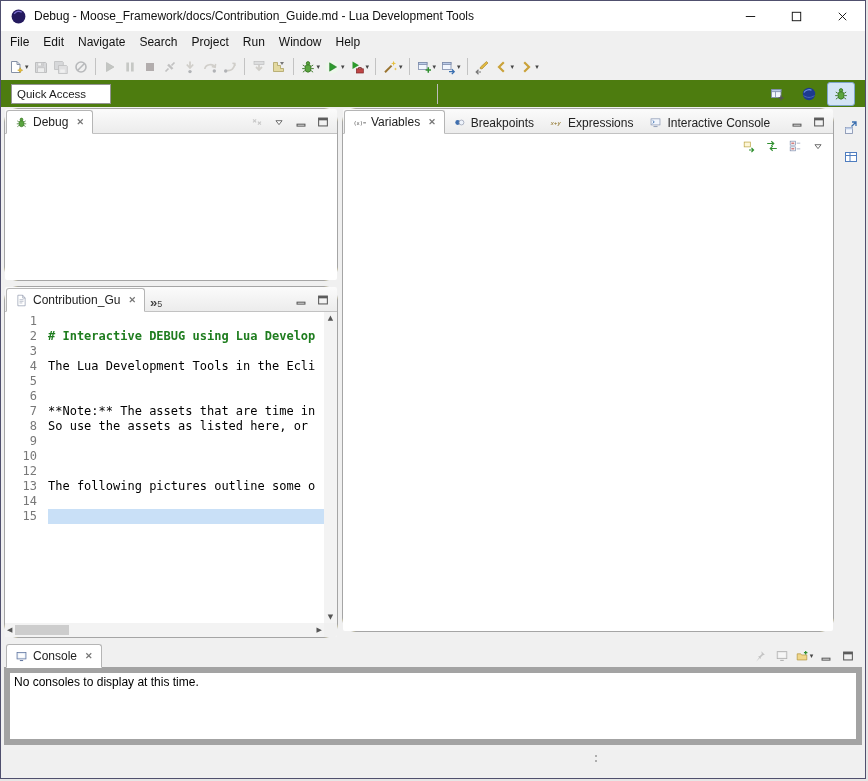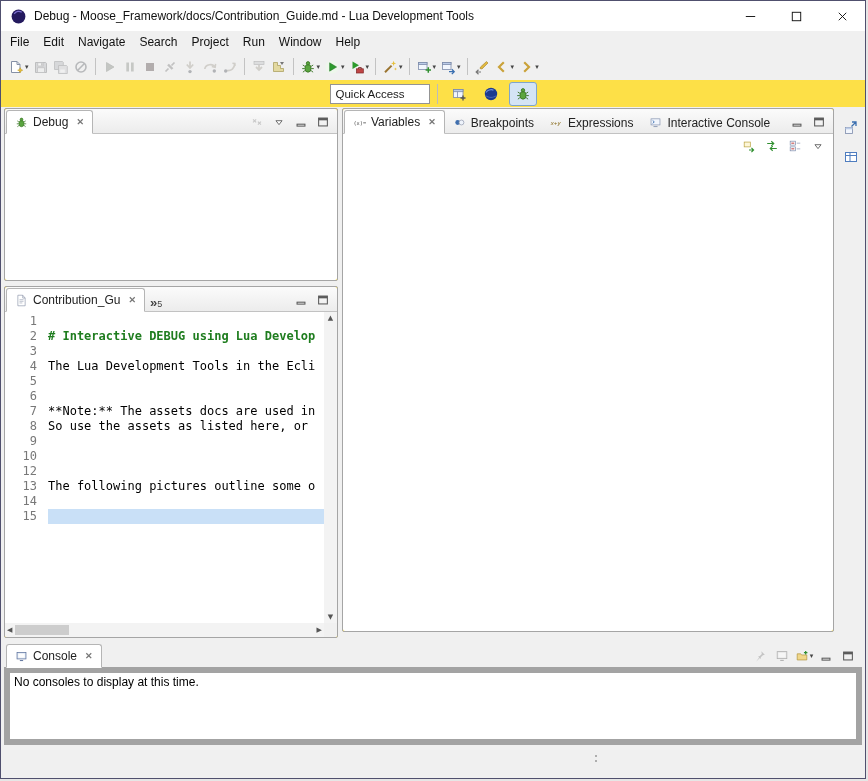--- a/index.html
+++ b/index.html
@@ -16,42 +16,42 @@
   .win-btn svg{width:15px;height:15px;display:block}
   
   .menubar{height:22px;flex:none;display:flex;align-items:center;padding-left:2px;background:#f0f0f0}
   .menu-item{padding:2px 7px}
   .toolbar{height:27px;flex:none;display:flex;align-items:center;padding:0 5px;background:#f0f0f0}
   .tbtn{height:23px;display:flex;align-items:center;padding:0 2px;border-radius:2px}
   .tbtn .icn svg{width:16px;height:16px;display:block}
   .tbtn.disabled{opacity:.45;filter:grayscale(.9)}
   .dd{font-size:7px;color:#444;margin-left:1px}
   .tsep{width:1px;height:17px;background:#c3c3c3;margin:0 4px;flex:none}
-  .subbar{height:27px;flex:none;display:flex;align-items:center;justify-content:center;gap:7px;
-          padding:0 10px;background:#fde047}
+  .subbar{height:27px;flex:none;display:flex;align-items:center;justify-content:space-between;gap:23px;
+          padding:0 10px;background:#4d7c0f}
   .quick-access{width:88px;height:16px;border:1px solid #949494;background:#fff;padding:1px 5px;
                 font-size:11.5px;color:#1a1a1a;display:flex;align-items:center}
   .subsep{width:1px;height:20px;background:#bcbcbc}
   #persp-buttons{display:flex;align-items:center;gap:4px}
   .pbtn{width:26px;height:22px;display:flex;align-items:center;justify-content:center;
         border:1px solid transparent;border-radius:3px}
   .pbtn .icn svg{width:16px;height:16px;display:block}
   .pbtn.active{background:#d4e4f5;border-color:#7fa5cc}
   
   .main{flex:1;display:flex;padding:1px 2px 5px 3px;gap:4px;min-height:0}
   .left-col{width:334px;flex:none;display:flex;flex-direction:column;gap:5px;min-height:0}
   #debug-panel{height:173px;flex:none}
   #editor-panel{flex:1;min-height:0}
   .right-col{flex:1;min-width:0;display:flex;flex-direction:column;padding-bottom:6px}
   #vars-panel{flex:1}
   .right-strip{width:25px;flex:none;display:flex;flex-direction:column;align-items:center;gap:9px;padding-top:10px}
   .strip-btn{width:22px;height:20px;display:flex;align-items:center;justify-content:center}
   .strip-btn .icn svg{width:16px;height:16px;display:block}
   
-  .panel{border:1px solid #a5a5a5;border-radius:2px;background:#fde047;display:flex;flex-direction:column;
+  .panel{border:1px solid #a5a5a5;border-radius:14px;background:#fde047;display:flex;flex-direction:column;
          min-height:0;box-sizing:border-box}
   .tabbar{height:24px;flex:none;display:flex;align-items:flex-end;background:linear-gradient(#fbfbfb,#ececec);
           border-bottom:1px solid #c2c2c2;padding-left:1px;border-radius:2px 2px 0 0}
   .tab{height:21px;display:flex;align-items:center;gap:5px;padding:0 8px;white-space:nowrap;color:#222}
   .tab .icn svg{width:13px;height:13px;display:block}
   .tab.selected{background:#fff;border:1px solid #b5b5b5;border-bottom:1px solid #fff;margin-bottom:-1px;
                 border-radius:3px 3px 0 0;height:22px;z-index:2}
   .tab-close{font-size:9px;font-weight:bold;color:#777;margin-left:3px}
   .tab-overflow{display:flex;align-items:flex-end;padding:0 5px 2px;color:#444}
   .ovf-chev{font-size:13px;font-weight:bold;line-height:12px}
@@ -462,21 +462,21 @@
             </div>
         </div>
         <div class="editor-body">
           <div class="lines" id="editor-lines">
               <div class="eline"><span class="lnum">1</span><span class="ecode plain"></span></div>
               <div class="eline"><span class="lnum">2</span><span class="ecode header"># Interactive DEBUG using Lua Develop</span></div>
               <div class="eline"><span class="lnum">3</span><span class="ecode plain"></span></div>
               <div class="eline"><span class="lnum">4</span><span class="ecode plain">The Lua Development Tools in the Ecli</span></div>
               <div class="eline"><span class="lnum">5</span></div>
               <div class="eline"><span class="lnum">6</span><span class="ecode plain"></span></div>
-              <div class="eline"><span class="lnum">7</span><span class="ecode plain">**Note:** The assets docs are used in</span></div>
+              <div class="eline"><span class="lnum">7</span><span class="ecode plain">**Note:** The assets that are time in</span></div>
               <div class="eline"><span class="lnum">8</span><span class="ecode plain">So use the assets as listed here, or </span></div>
               <div class="eline"><span class="lnum">9</span><span class="ecode plain"></span></div>
               <div class="eline"><span class="lnum">10</span><span class="ecode plain"></span></div>
               <div class="eline"><span class="lnum">12</span><span class="ecode plain"></span></div>
               <div class="eline"><span class="lnum">13</span><span class="ecode plain">The following pictures outline some o</span></div>
               <div class="eline"><span class="lnum">14</span><span class="ecode plain"></span></div>
               <div class="eline"><span class="lnum">15</span><span class="ecode current"></span></div>
             </div>
           <div class="vscroll">
             <span class="sarrow">▲</span>

